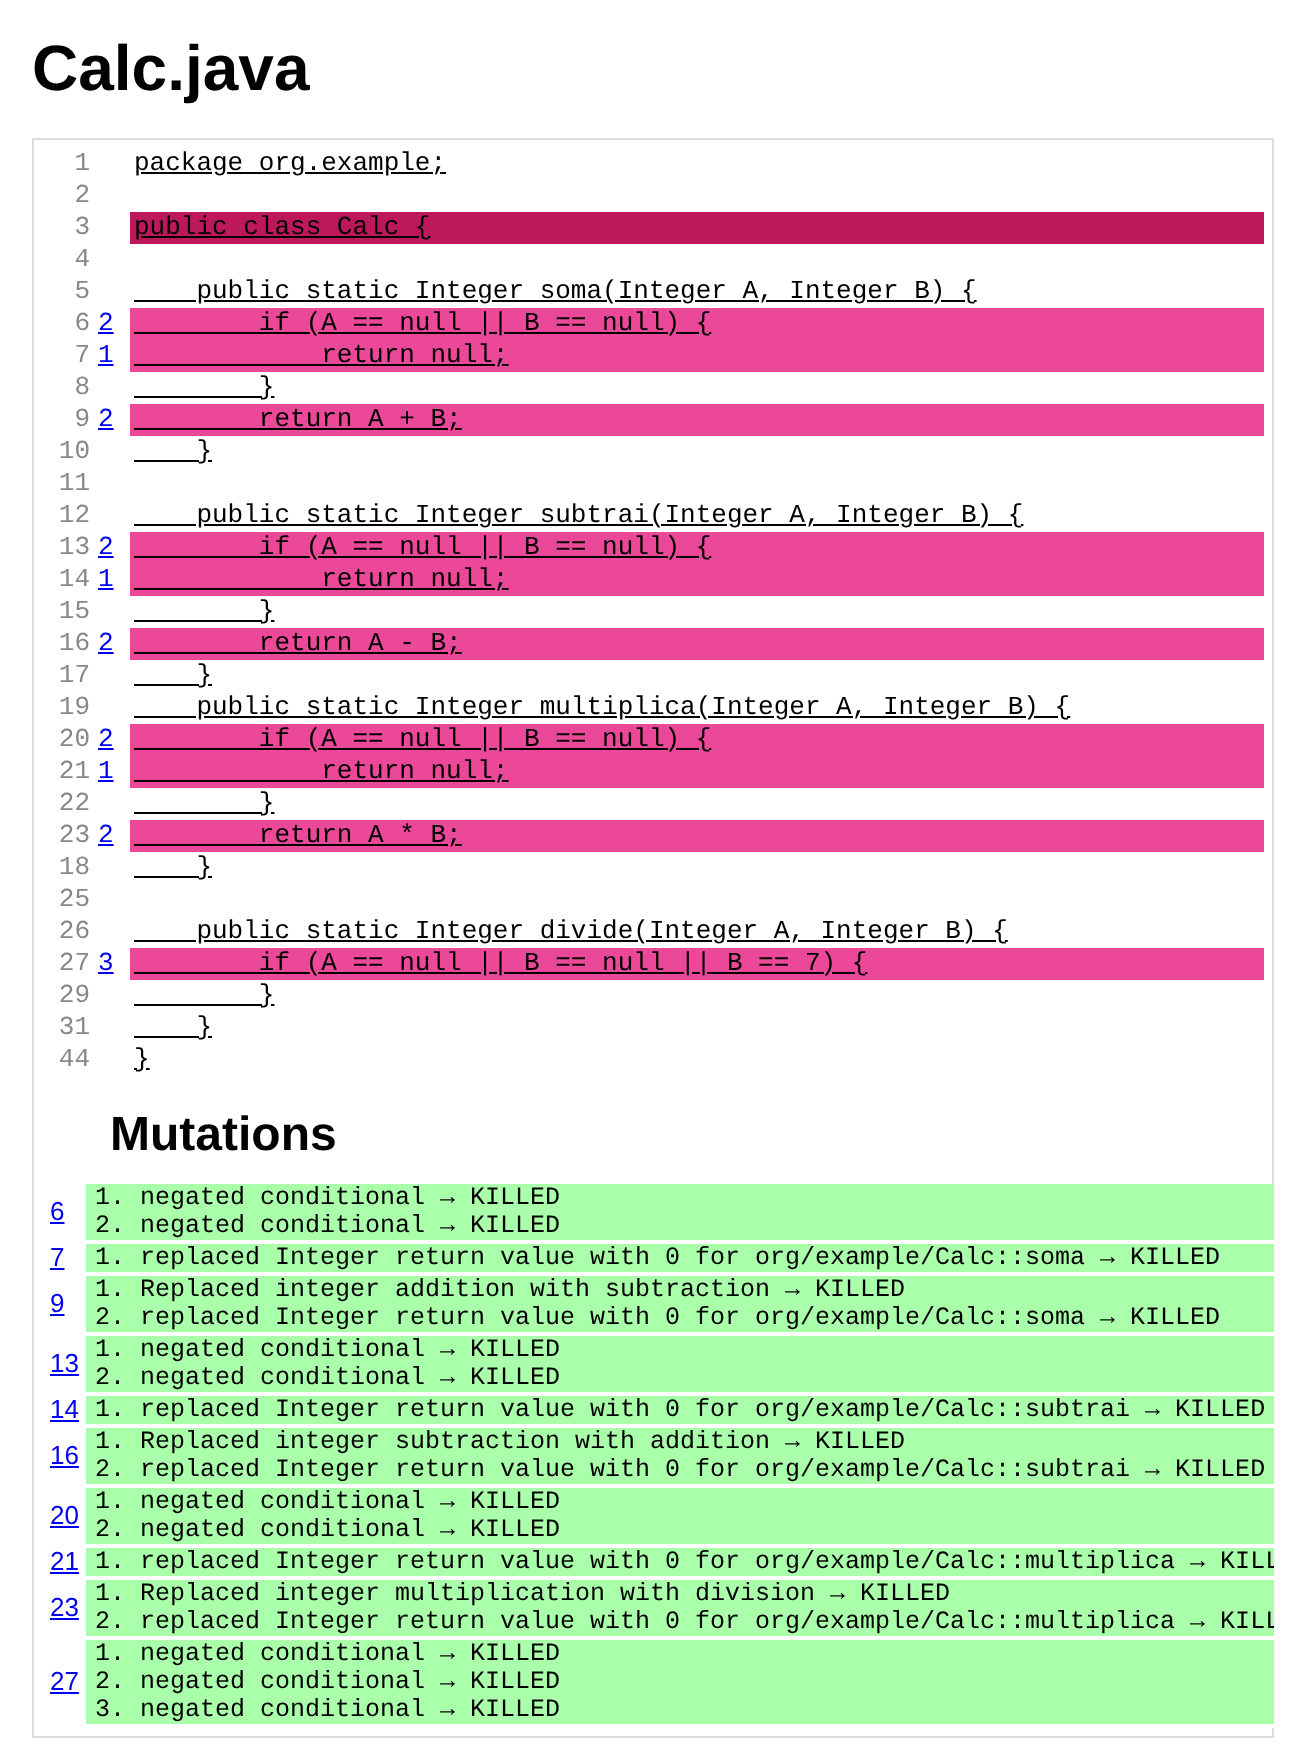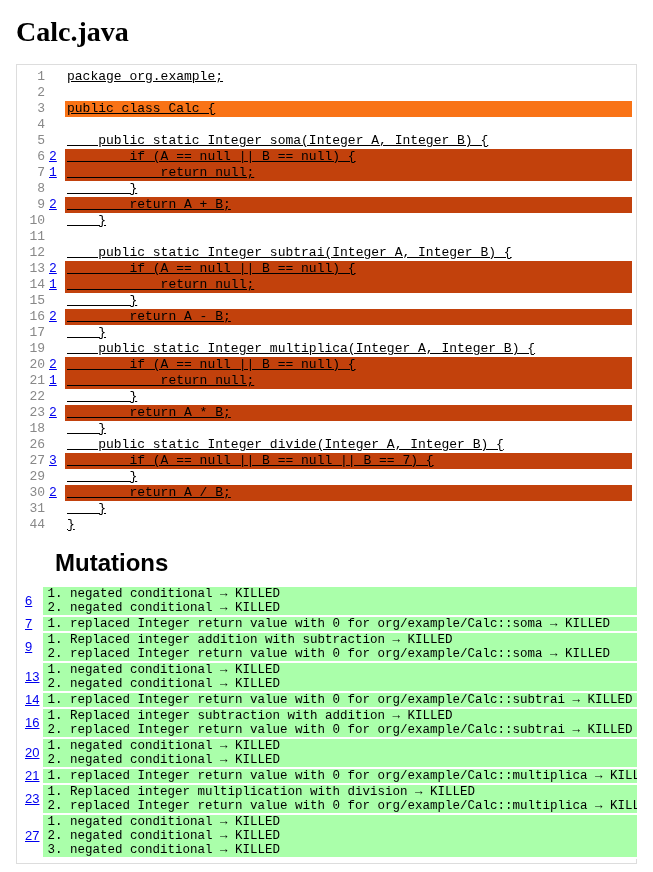--- a/index.html
+++ b/index.html
@@ -3,22 +3,22 @@
 <meta charset="utf-8">
 <style>
   body {
     font-family: Verdana, Geneva, sans-serif;
     margin: 16px;
     color: #000;
     background: #fff;
     font-size: 13px;
   }
   h1 {
-    font-family: Liberation Serif, serif;
-    font-size: 28px;
+    font-family: Liberation Sans, sans-serif;
+    font-size: 32px;
     font-weight: bold;
     margin: 0 0 16px 0;
   }
   .code-container {
     border: 1px solid #ddd;
     padding: 4px;
     background: #fff;
   }
   table.code {
     border-collapse: collapse;
@@ -47,24 +47,24 @@
   td.cov a {
     color: #0000ee;
     text-decoration: underline;
   }
   td.src {
     font-family: "Courier New", monospace;
     padding-left: 4px;
     text-decoration: underline;
   }
   td.src.green {
-    background: #c2410c;
+    background: #ec4899;
   }
   td.src.lightgreen {
-    background: #f97316;
+    background: #be185d;
   }
   td.src.none {
     background: transparent;
   }
   h2 {
     font-family: Verdana, Geneva, sans-serif;
     font-size: 24px;
     font-weight: bold;
     margin: 16px 0 10px 34px;
   }
@@ -212,38 +212,38 @@
           <td class="ln">23</td>
           <td class="cov"><a href="#">2</a></td>
           <td class="src green">        return A * B;</td>
         </tr>
         <tr>
           <td class="ln">18</td>
           <td class="cov"></td>
           <td class="src none">    }</td>
         </tr>
         <tr>
+          <td class="ln">25</td>
+          <td class="cov"></td>
+          <td class="src none"></td>
+        </tr>
+        <tr>
           <td class="ln">26</td>
           <td class="cov"></td>
           <td class="src none">    public static Integer divide(Integer A, Integer B) {</td>
         </tr>
         <tr>
           <td class="ln">27</td>
           <td class="cov"><a href="#">3</a></td>
           <td class="src green">        if (A == null || B == null || B == 7) {</td>
         </tr>
         <tr>
           <td class="ln">29</td>
           <td class="cov"></td>
           <td class="src none">        }</td>
-        </tr>
-        <tr>
-          <td class="ln">30</td>
-          <td class="cov"><a href="#">2</a></td>
-          <td class="src green">        return A / B;</td>
         </tr>
         <tr>
           <td class="ln">31</td>
           <td class="cov"></td>
           <td class="src none">    }</td>
         </tr>
         <tr>
           <td class="ln">44</td>
           <td class="cov"></td>
           <td class="src none">}</td>

